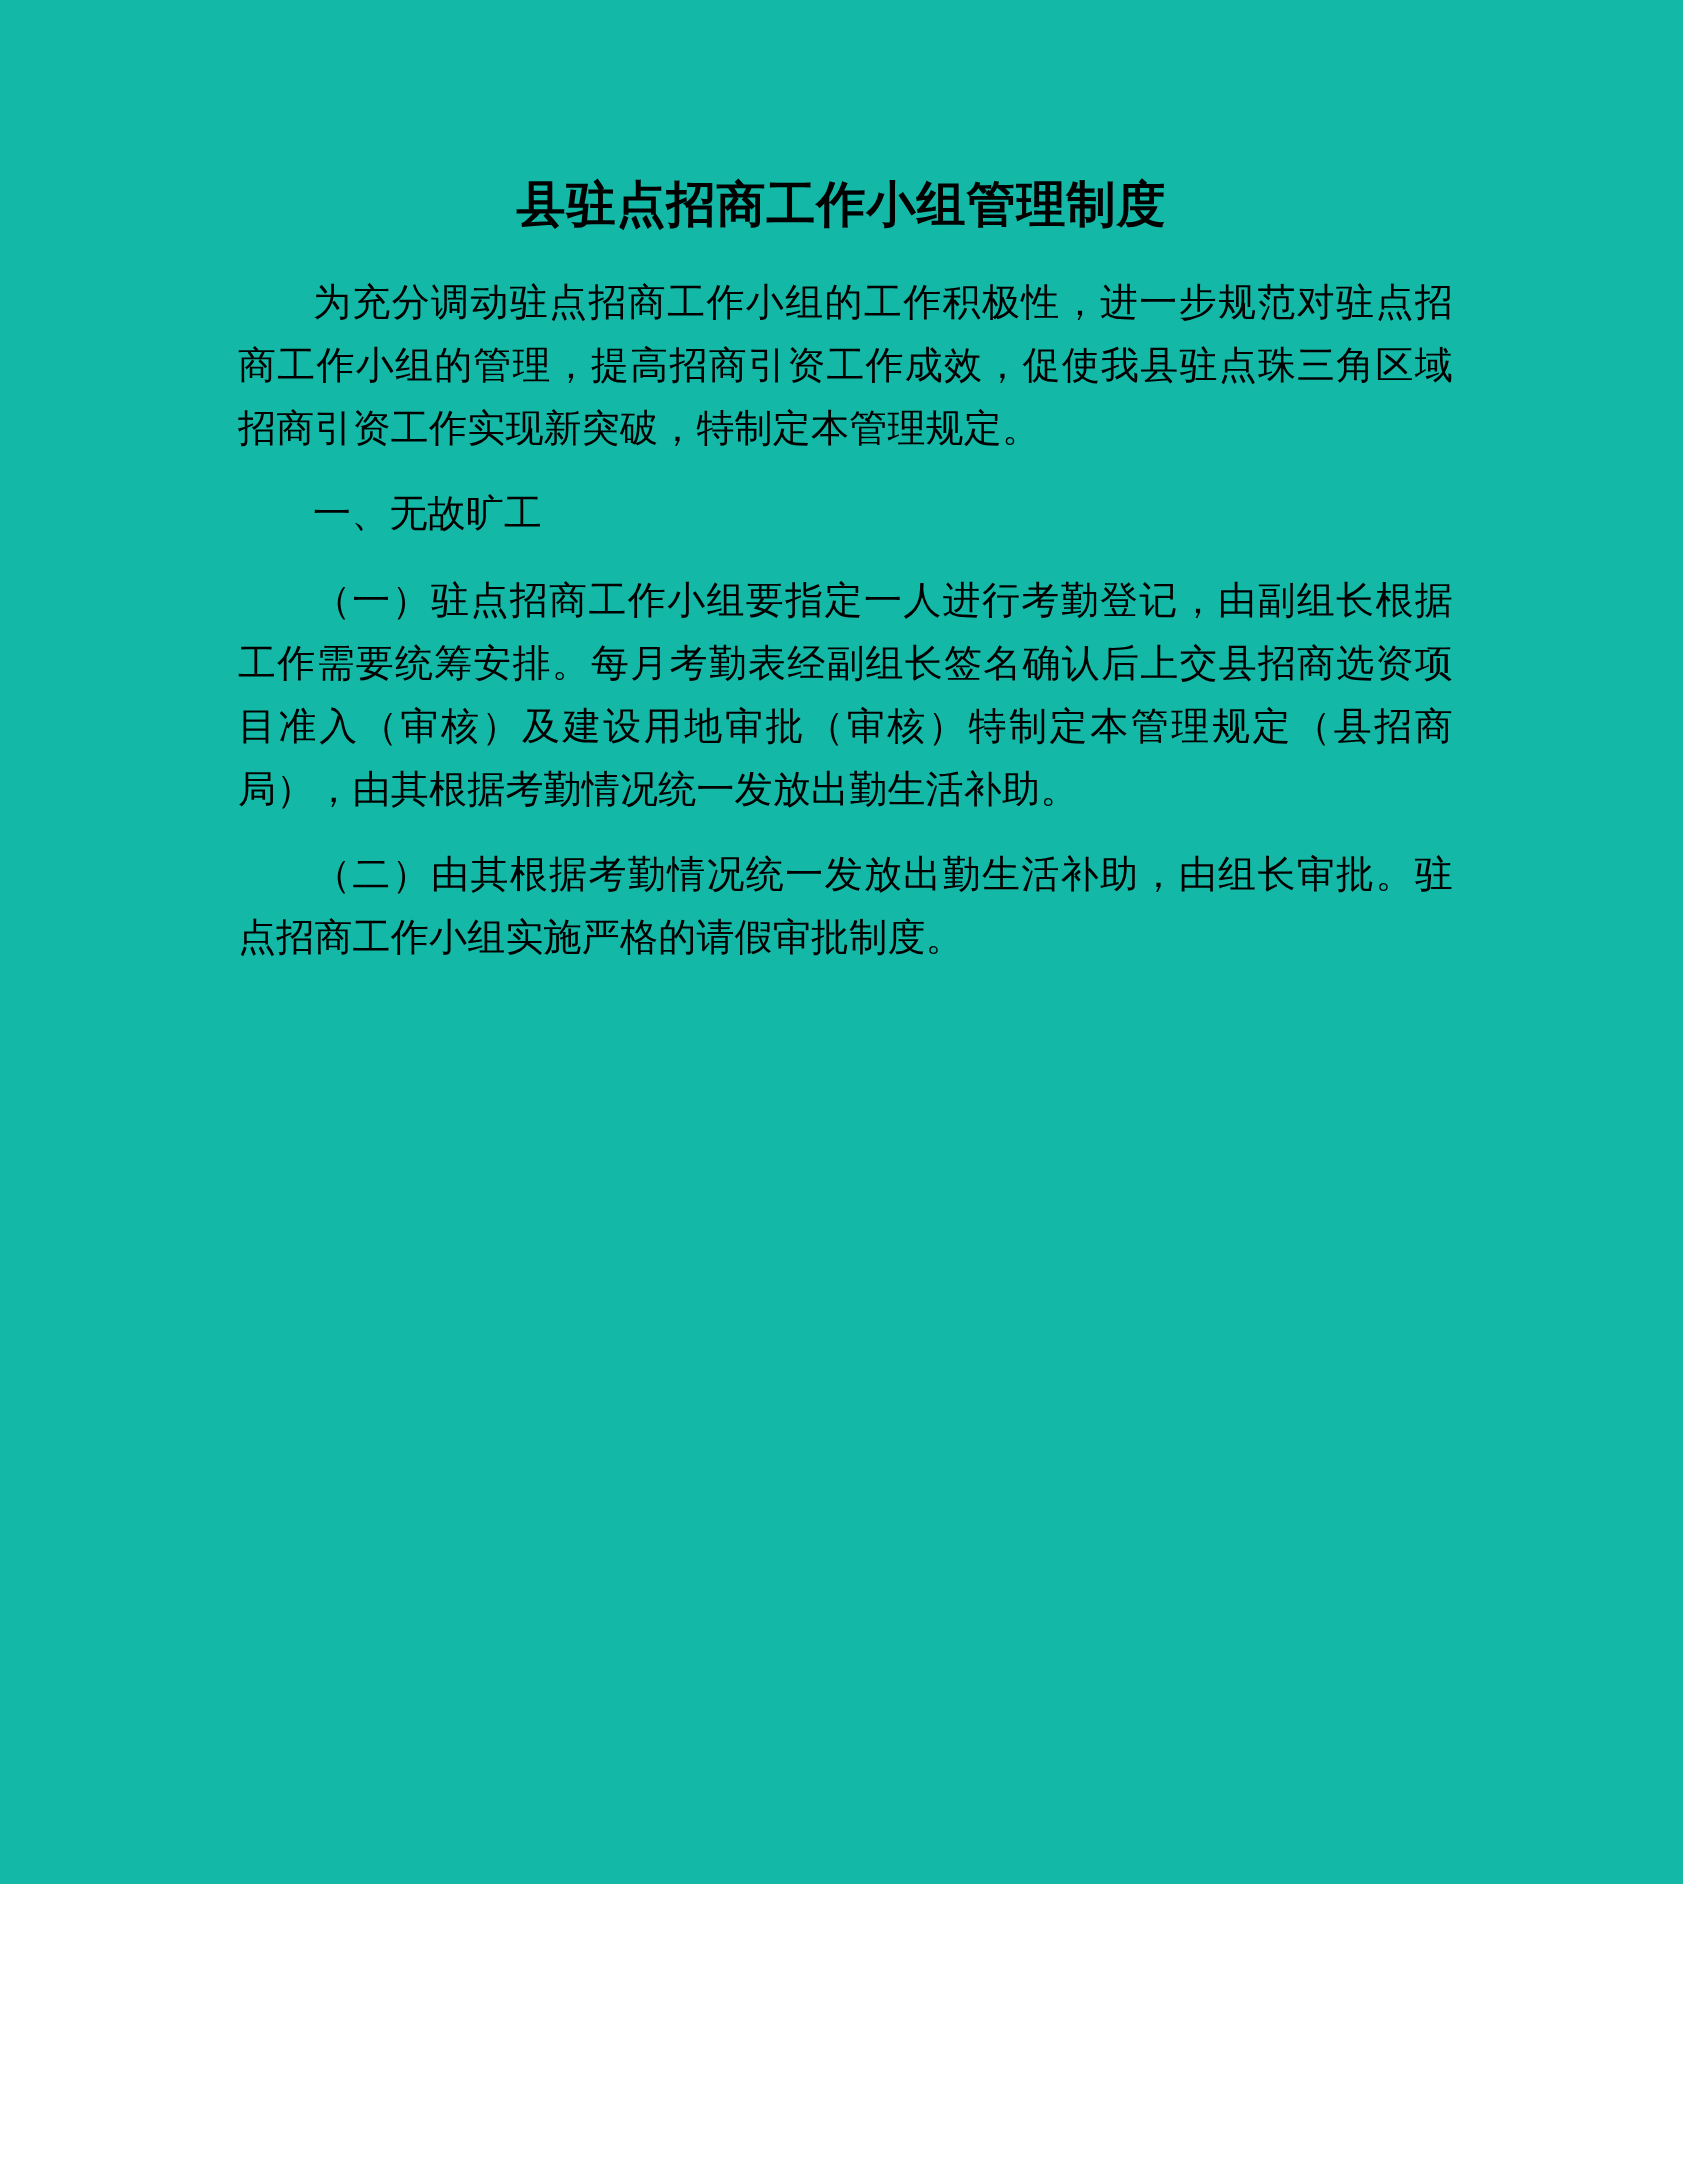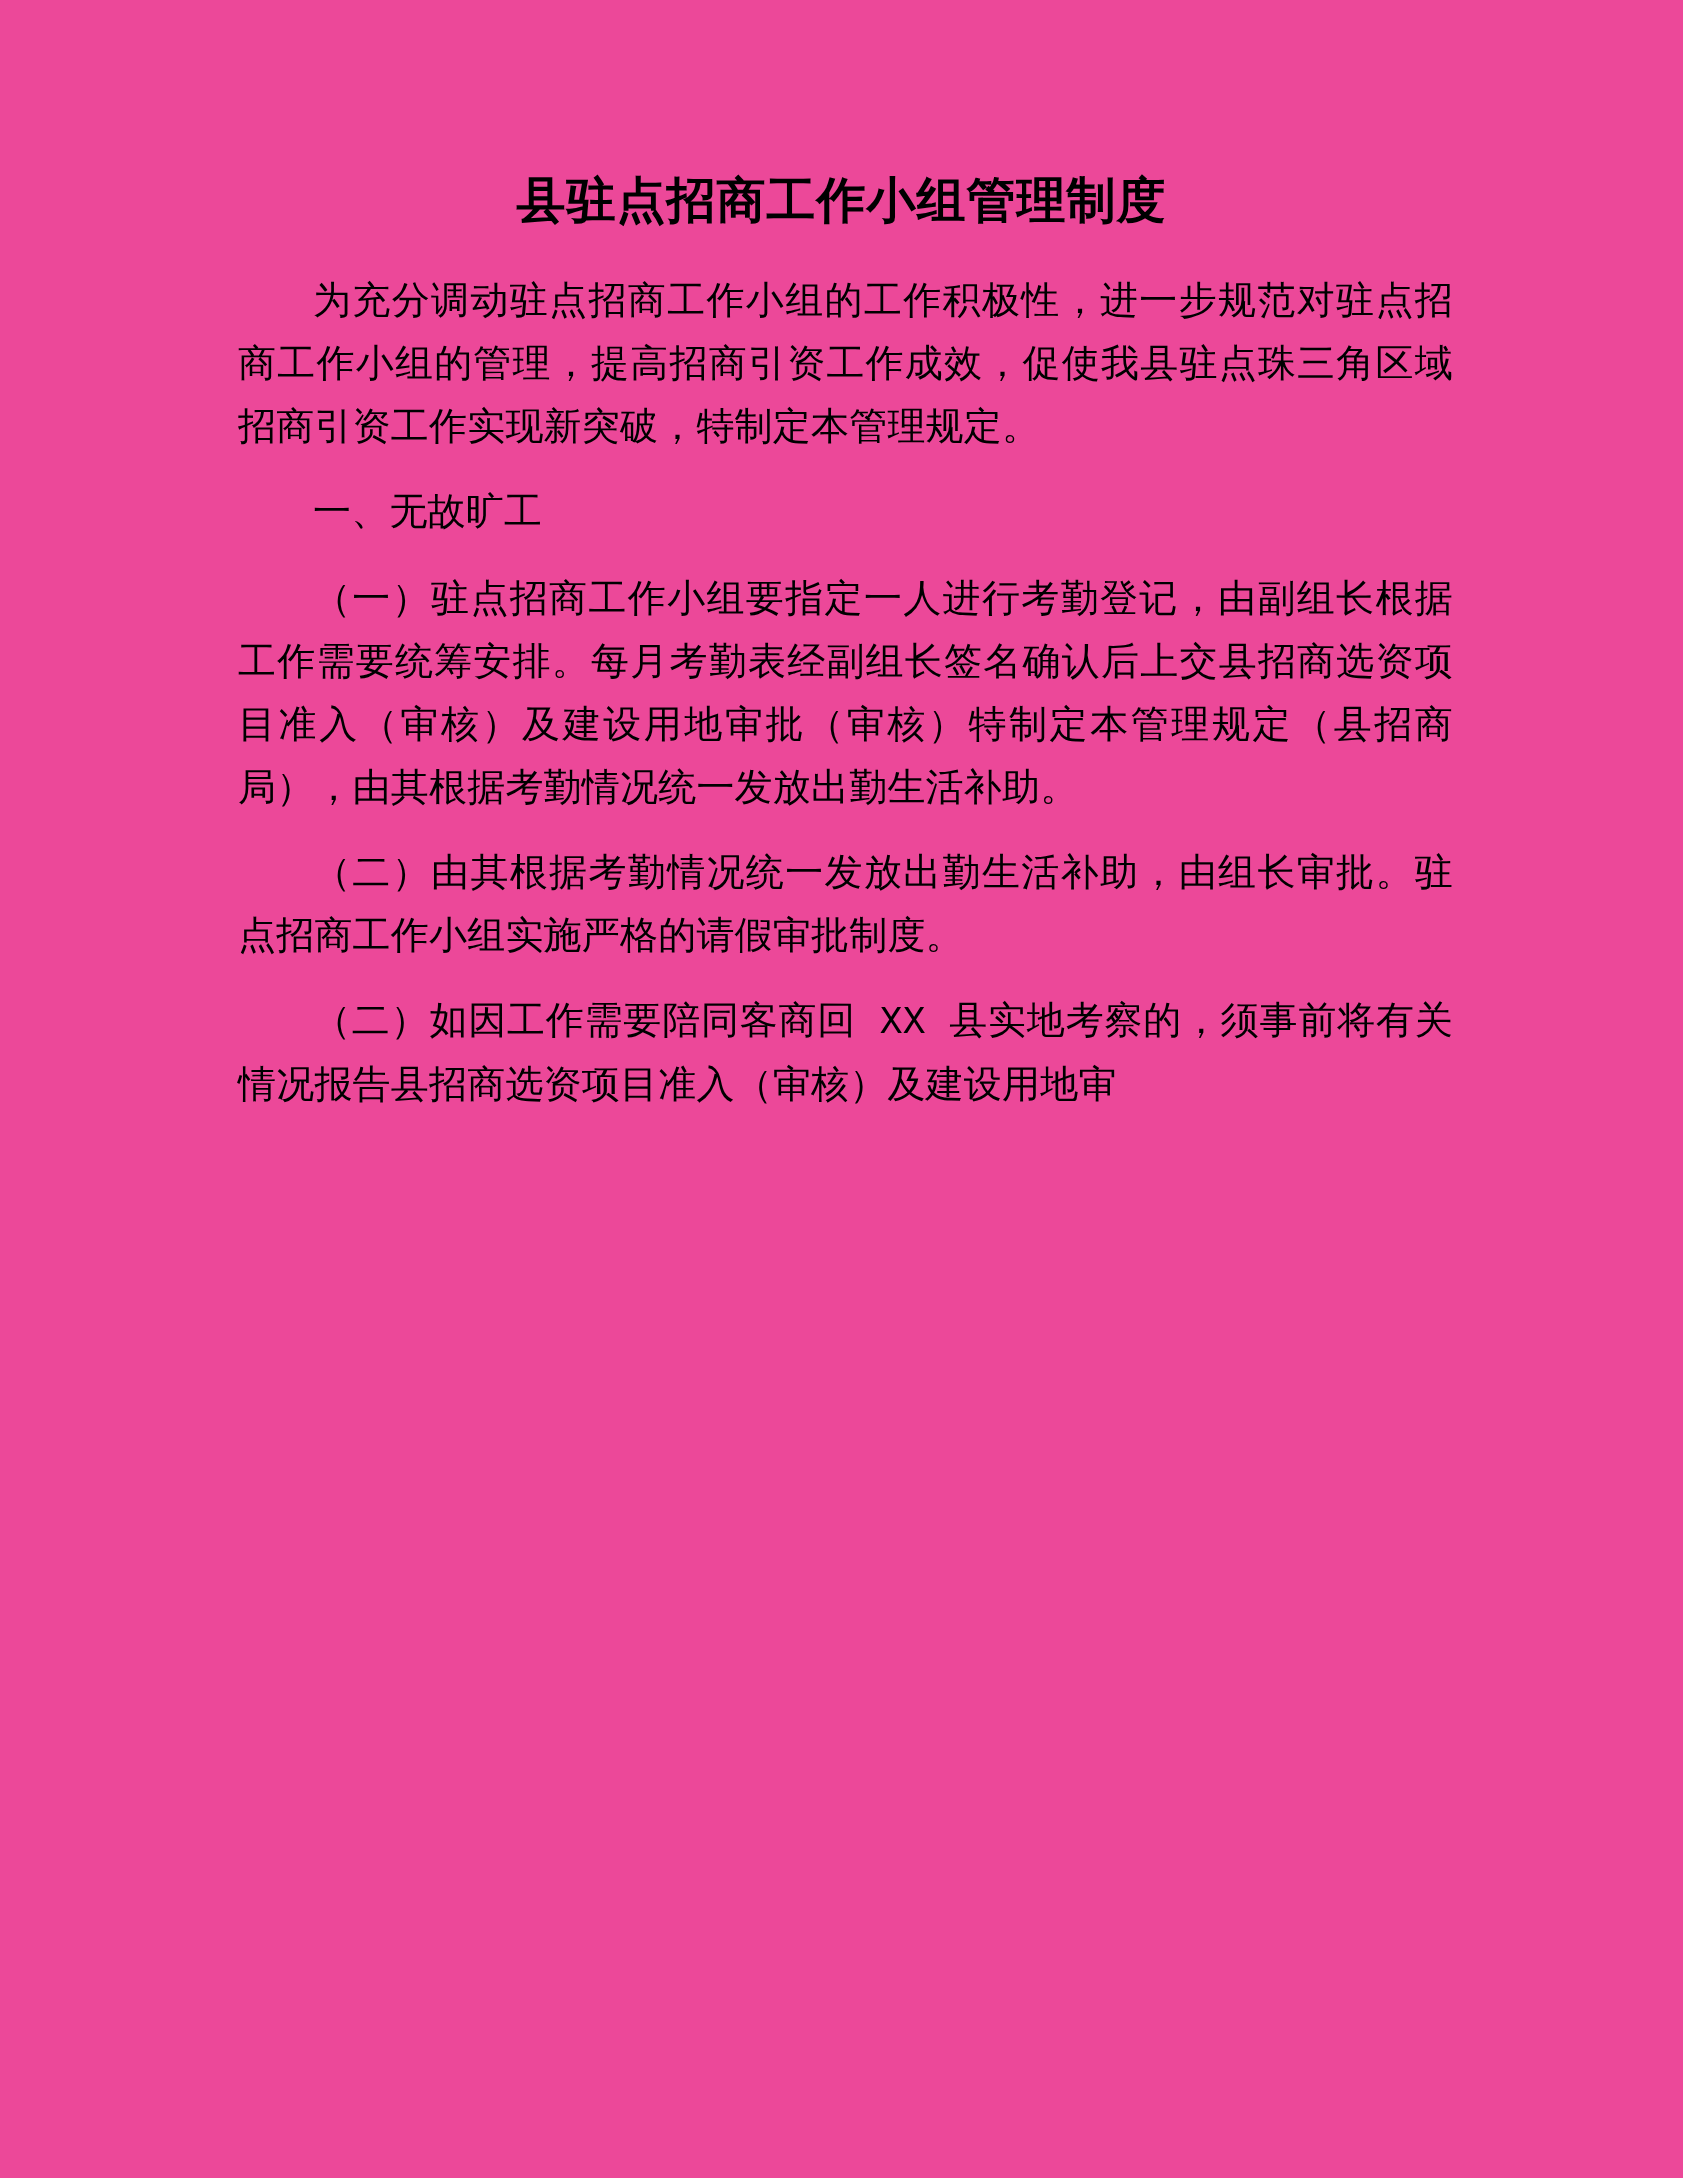--- a/index.html
+++ b/index.html
@@ -11,25 +11,24 @@
   body {
     width: 1683px;
     height: 2178px;
     font-family: "DejaVu Sans", "Liberation Sans", sans-serif;
     color: #000000;
     overflow: hidden;
   }
   .page {
     position: relative;
     width: 1683px;
-    height: 2178px;
-    background: #ec4899;
+    height: 1884px;
+    background: #14b8a6;
     box-sizing: border-box;
     padding: 173px 230px 0 230px;
-    font-family: Liberation Mono, monospace;
   }
   .doc-title {
     font-size: 49px;
     font-weight: 700;
     text-align: center;
     letter-spacing: 1px;
     line-height: 1.3;
     margin: 0 0 34px 0;
   }
   .para {
@@ -61,16 +60,15 @@
   <p class="para indent">为充分调动驻点招商工作小组的工作积极性，进一步规范对驻点招商工作小组的管理，提高招商引资工作成效，促使我县驻点珠三角区域招商引资工作实现新突破，特制定本管理规定。</p>
 
   <p class="para heading-para">一、无故旷工</p>
 
   <p class="para indent">（一）驻点招商工作小组要指定一人进行考勤登记，由副组长根据工作需要统筹安排。每月考勤表经副组长签名确认后上交县招商选资项目准入（审核）及建设用地审批（审核）特制定本管理规定（县招商局），由其根据考勤情况统一发放出勤生活补助。</p>
 
   <p class="para indent">（二）由其根据考勤情况统一发放出勤生活补助，由组长审批。驻点招商工作小组实施严格的请假审批制度。</p>
 
 
 
-  <p class="para indent last-para">（二）如因工作需要陪同客商回 XX 县实地考察的，须事前将有关情况报告县招商选资项目准入（审核）及建设用地审</p>
 
 </div>
 
 
 </body></html>

